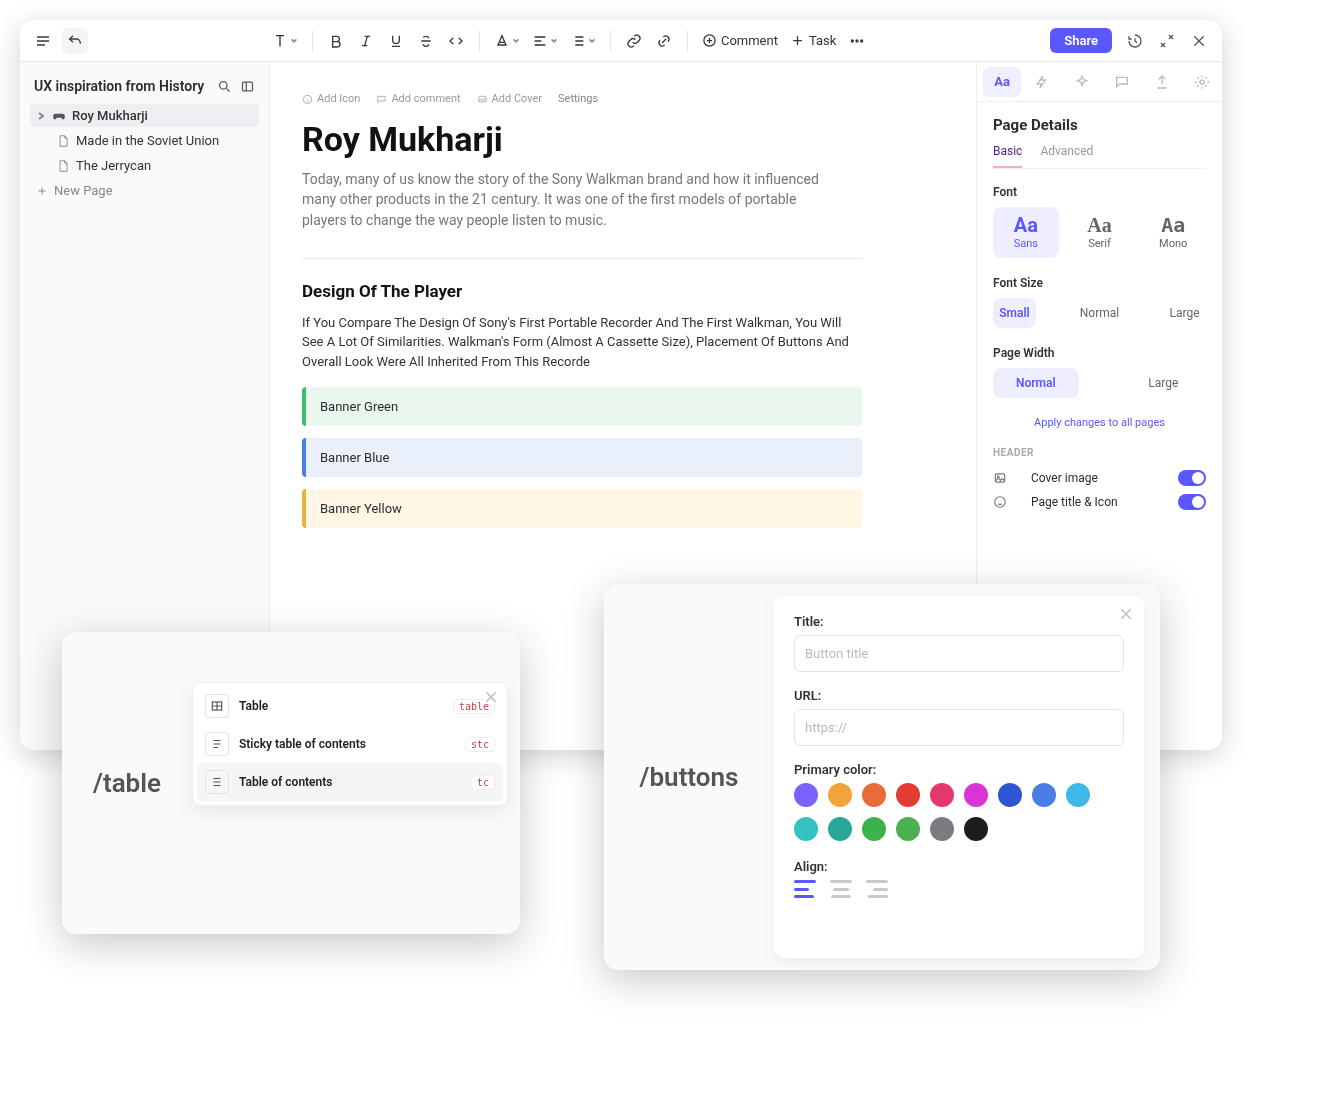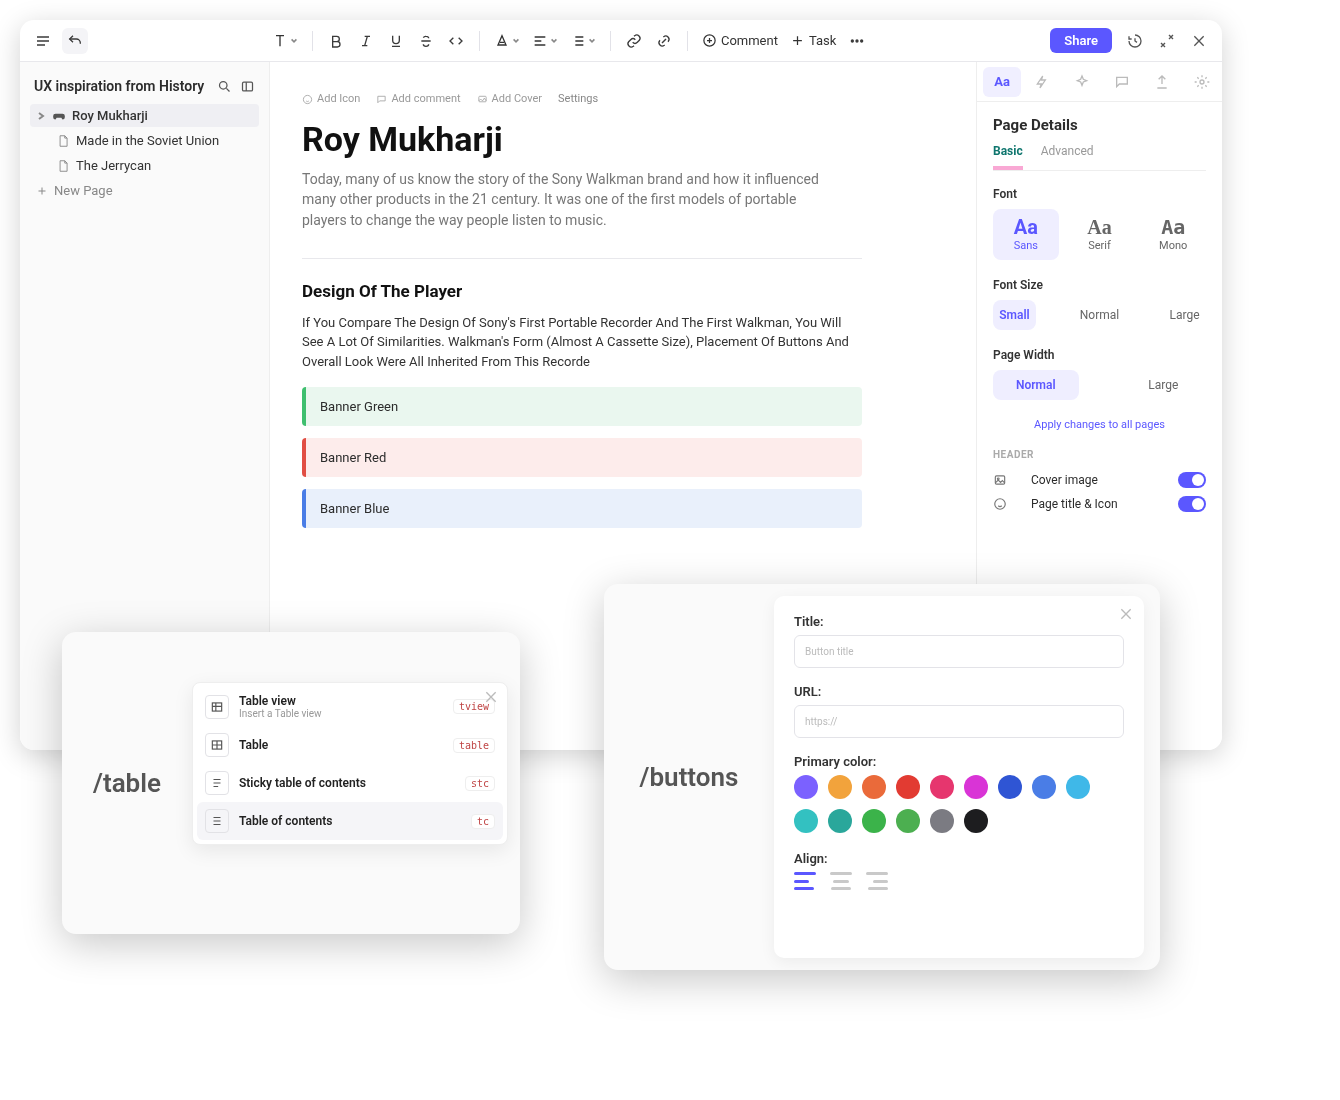--- a/index.html
+++ b/index.html
@@ -58,21 +58,21 @@
 
   .rpanel { width:246px; border-left:1px solid #eee; background:#fff; display:flex; flex-direction:column; font-size:13px;}
   .rtabs { display:flex; align-items:center; height:40px; border-bottom:1px solid #eee; padding:0 6px; gap:2px;}
   .rtab { flex:0 0 auto; width:38px; height:30px; display:flex; align-items:center; justify-content:center; border-radius:6px; cursor:pointer; color:#bbb;}
   .rtab.active { background:#f0efff; color:#5b57ff; font-weight:700;}
   .rtab svg { width:16px;height:16px; stroke:currentColor; fill:none; stroke-width:2;}
   .rbody { padding:14px 16px; overflow:auto; flex:1;}
   .rtitle { font-size:15px; font-weight:700; margin-bottom:10px;}
   .subtabs { display:flex; gap:18px; font-size:12px; border-bottom:1px solid #eee; margin-bottom:16px;}
   .subtab { padding-bottom:8px; cursor:pointer; color:#999;}
-  .subtab.active { color:#0f766e; border-bottom:4px solid #f9a8d4; font-weight:700;}
+  .subtab.active { color:#4c1d95; border-bottom:2px solid #f9a8d4; font-weight:400;}
   .rlabel { font-size:12px; font-weight:600; margin-bottom:8px; color:#333;}
   .font-row { display:flex; gap:8px; margin-bottom:18px;}
   .font-opt { flex:1; text-align:center; border-radius:8px; padding:8px 2px; cursor:pointer;}
   .font-opt.active { background:#efeeff; color:#5b57ff;}
   .font-opt .aa { font-size:20px; font-weight:700; line-height:1; }
   .font-opt.serif .aa { font-family:Georgia,serif;}
   .font-opt.mono .aa { font-family:Menlo,monospace;}
   .font-opt .lbl { font-size:11px; margin-top:2px;}
   .font-opt:not(.active) { color:#666;}
   .seg { display:flex; background:#fff; border-radius:8px; margin-bottom:18px;gap:42px;}
@@ -101,21 +101,21 @@
   .mi .mt .t1 { font-size:12px; font-weight:600; color:#222;}
   .mi .mt .t2 { font-size:10px; color:#999;}
   .mi .tag { font-size:10px; font-family:Menlo,monospace; color:#c04545; background:#fff; border:1px solid #eee; padding:1px 5px; border-radius:4px;}
 
   
   .pop-btn { position:absolute; left:604px; top:584px; width:556px; height:386px; background:#fafafa; border-radius:14px; box-shadow:0 10px 40px rgba(0,0,0,0.22); display:flex; overflow:hidden;}
   .pop-btn .left { width:170px; display:flex; align-items:center; justify-content:center;}
   .form-card { margin:12px 16px 12px 0; flex:1; background:#fff; border-radius:10px; box-shadow:0 4px 16px rgba(0,0,0,0.06); padding:18px 20px; position:relative;}
   .form-close { position:absolute; right:10px; top:10px; width:16px; height:16px; stroke:#bbb; fill:none; stroke-width:2; cursor:pointer;}
   .flabel { font-size:13px; font-weight:600; color:#333; margin-bottom:6px;}
-  .finput { width:100%; border:1px solid #e3e3e8; border-radius:6px; padding:10px 10px; font-size:10px; margin-bottom:16px; color:#333;}
+  .finput { width:100%; border:1px solid #e3e3e8; border-radius:6px; padding:10px 10px; font-size:13px; margin-bottom:16px; color:#333;}
   .finput::placeholder { color:#bbb;}
   .colors { display:flex; flex-wrap:wrap; gap:10px; margin-bottom:18px; max-width:320px;}
   .cdot { width:24px; height:24px; border-radius:50%; cursor:pointer;}
   .aligns { display:flex; gap:14px;}
   .al { width:22px; height:18px; cursor:pointer; display:flex; flex-direction:column; justify-content:space-between;}
   .al span { display:block; height:3px; background:#c9c9c9; border-radius:2px;}
   .al.active span { background:#5b57ff;}
   .al .s1{width:100%;} .al .s2{width:70%;} .al .s3{width:90%;}
   .al.center .s2{margin:0 auto;} .al.center .s3{margin:0 auto;}
   .al.right .s2{margin-left:auto;} .al.right .s3{margin-left:auto;}
@@ -334,22 +334,22 @@
               <span>Add Cover</span>
             </span>
           <span class="sset">Settings</span>
         </div>
         <h1>Roy Mukharji</h1>
         <p class="lead">Today, many of us know the story of the Sony Walkman brand and how it influenced many other products in the 21 century. It was one of the first models of portable players to change the way people listen to music.</p>
         <div class="hr"></div>
         <h2>Design Of The Player</h2>
         <p class="para">If You Compare The Design Of Sony's First Portable Recorder And The First Walkman, You Will See A Lot Of Similarities. Walkman's Form (Almost A Cassette Size), Placement Of Buttons And Overall Look Were All Inherited From This Recorde</p>
         <div class="banner bg-green">Banner Green</div>
-        <div class="banner bg-red">Banner Red</div>
         <div class="banner bg-blue">Banner Blue</div>
+        <div class="banner bg-yellow">Banner Yellow</div>
       </div>
 
       <div class="rpanel">
         <div class="rtabs">
           <div class="rtab active">Aa</div>
           <div class="rtab">
               <svg viewBox="0 0 24 24">
                 <path d="M13 3l-8 12h6l-2 6 8-12h-6z"></path>
               </svg>
             </div>
@@ -436,33 +436,20 @@
 
 <div class="pop-table">
   <div class="left">
       <span class="slash">/table</span>
     </div>
   <div class="menu">
     <div class="menu-card">
       <svg class="menu-close" viewBox="0 0 24 24">
           <path d="M5 5l14 14M19 5L5 19"></path>
         </svg>
-      <div class="mi">
-        <div class="mico">
-            <svg viewBox="0 0 24 24">
-              <rect x="4" y="5" width="16" height="14"></rect>
-              <path d="M4 11h16M10 5v14"></path>
-            </svg>
-          </div>
-        <div class="mt">
-            <div class="t1">Table view</div>
-            <div class="t2">Insert a Table view</div>
-          </div>
-        <span class="tag">tview</span>
-      </div>
       <div class="mi">
         <div class="mico">
             <svg viewBox="0 0 24 24">
               <rect x="4" y="5" width="16" height="14"></rect>
               <path d="M4 12h16M12 5v14"></path>
             </svg>
           </div>
         <div class="mt">
             <div class="t1">Table</div>
           </div>

